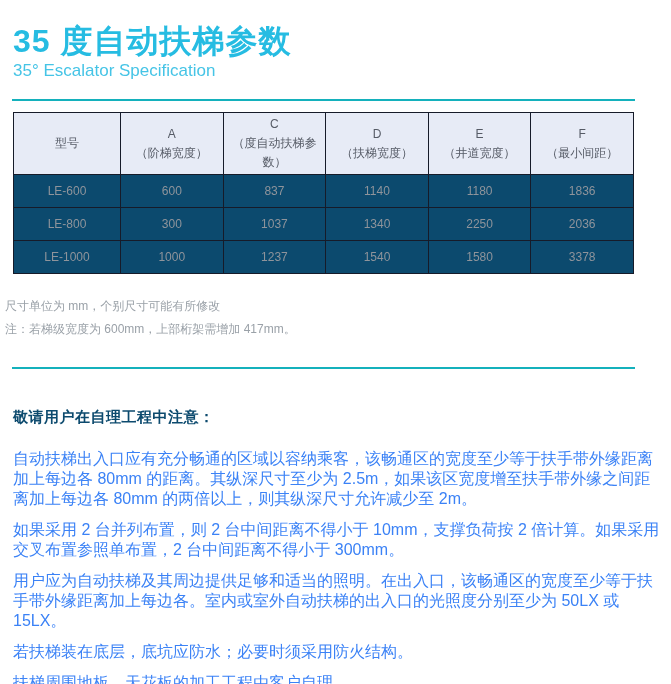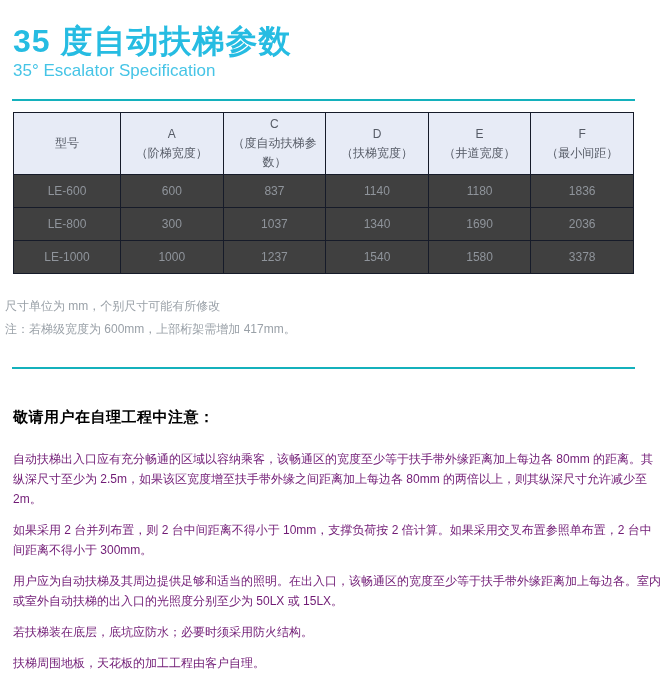--- a/index.html
+++ b/index.html
@@ -36,37 +36,37 @@
   table.spec col.model { width:107px; }
   table.spec th, table.spec td {
     border:1px solid #161b29; text-align:center; vertical-align:middle;
   }
   table.spec thead th {
     background:#e7ebf6; height:62px;
     font-size:12px; font-weight:normal; color:#565b66;
   }
   table.spec thead th .l { display:block; line-height:19px; }
   table.spec tbody td {
-    height:33px; font-size:12px; color:#8f949b; background:#404040;
+    height:33px; font-size:12px; color:#8f949b; background:#0c4a6e;
   }
 
   .notes {
     margin:21px 0 0 5px;
     font-size:12px; line-height:23px; color:#9aa1a8;
   }
 
   .notice-heading {
     margin:38px 0 0 13px;
-    font-size:15px; line-height:20px; font-weight:bold; color:#000000;
+    font-size:15px; line-height:20px; font-weight:bold; color:#0c4a6e;
     letter-spacing:0.5px;
   }
   .paras { margin-top:22px; }
   .para {
     margin:6px 8px 11px 13px;
-    font-size:12px; line-height:20px; color:#701a75;
+    font-size:16px; line-height:20px; color:#3b82f6;
   }
 </style>
 </head>
 <body>
 
 <div class="page">
 
   <h1 class="title-cn">35 度自动扶梯参数</h1>
   <div class="title-en">35° Escalator Specification</div>
 
@@ -115,21 +115,21 @@
         <td>837</td>
         <td>1140</td>
         <td>1180</td>
         <td>1836</td>
       </tr>
       <tr>
         <td>LE-800</td>
         <td>300</td>
         <td>1037</td>
         <td>1340</td>
-        <td>1690</td>
+        <td>2250</td>
         <td>2036</td>
       </tr>
       <tr>
         <td>LE-1000</td>
         <td>1000</td>
         <td>1237</td>
         <td>1540</td>
         <td>1580</td>
         <td>3378</td>
       </tr>

